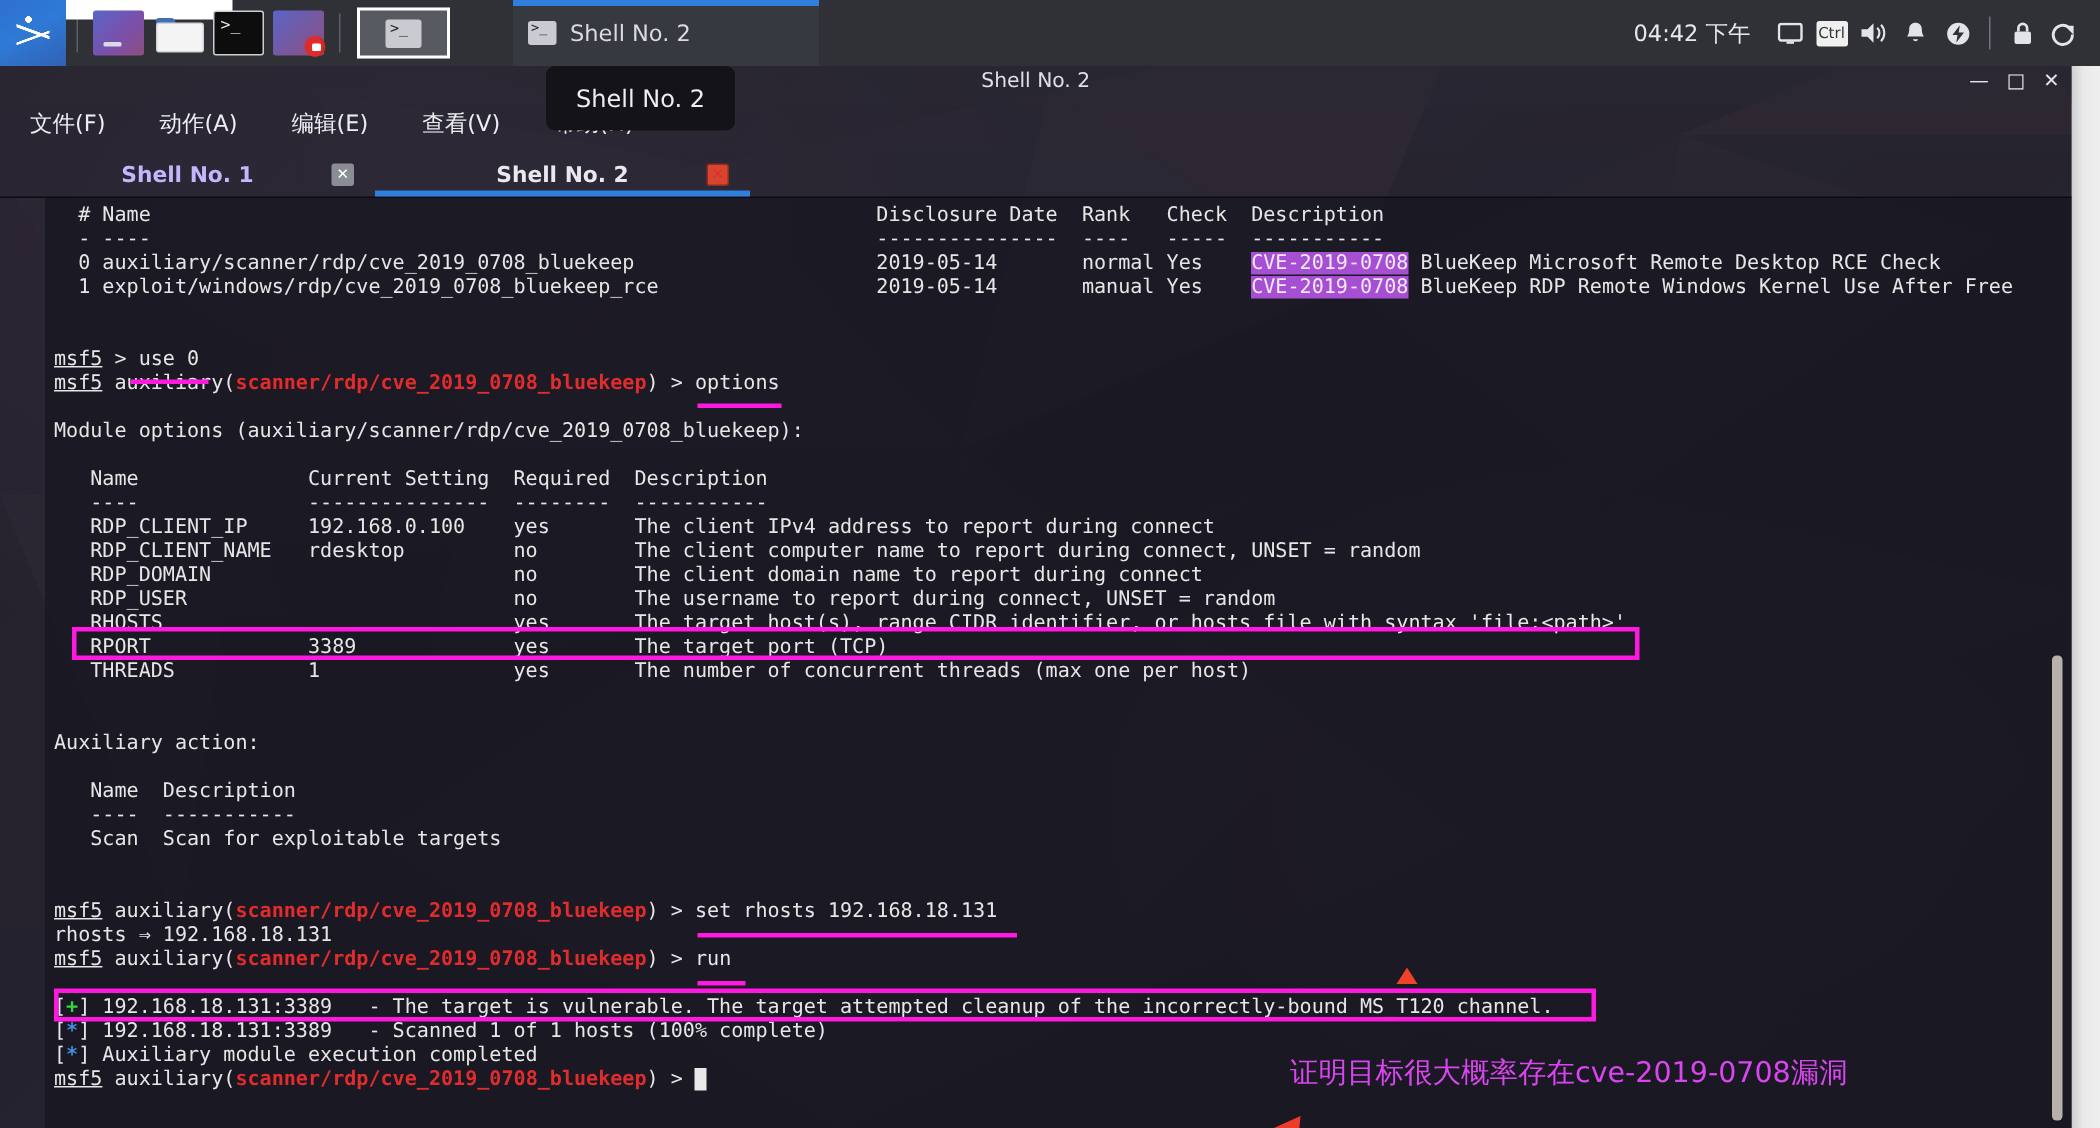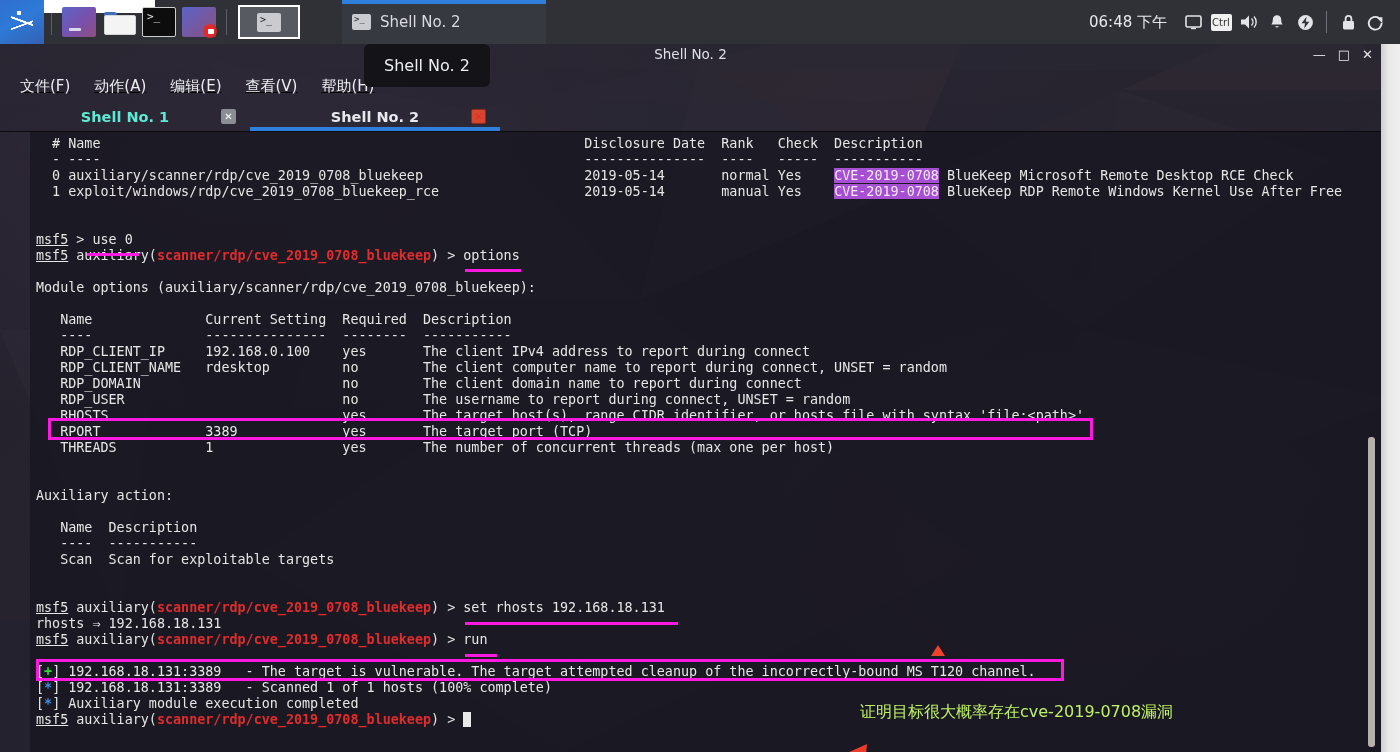--- a/index.html
+++ b/index.html
@@ -97,34 +97,33 @@
   #titlebar {
     height: 32px; position: relative;
     background: rgba(42,40,52,.62);
     display:flex; align-items:center; justify-content:center;
   }
   #win-title { color:#dfe0e6; font-size:13.5px; }
   #win-ctrls { position:absolute; right:8px; top:0; height:32px; display:flex; align-items:center; gap:12px; }
   .wc { color:#e6e6ea; font-size:13px; line-height:1; cursor:default; }
 
   #menubar {
-    height: 32px; display:flex; align-items:center; gap:4px; padding-left: 10px;
+    height: 32px; display:flex; gap:16px; padding-left: 10px;
     background: rgba(40,38,50,.44);
-    text-decoration: underline;
   }
   .menu-item { color:#eceef2; font-size:15px; padding: 3px 10px; }
 
   #tabbar {
     height: 30px; display:flex; align-items:stretch;
     background: rgba(40,38,50,.40);
     border-bottom: 1px solid #0c0b10;
   }
   .tab { width:250px; position:relative; display:flex; align-items:center; justify-content:center; }
   .tab .tlabel { color:#e7e9ee; font-size:14.5px; font-weight:bold; }
-  .tab.inactive .tlabel { font-weight: bold; color:#5eead4; }
+  .tab.inactive .tlabel { font-weight: bold; color:#c4b5fd; }
   .tab.active:after { content:""; position:absolute; left:0; bottom:0; width:100%; height:4px; background:#2f7fdd; }
   .tab-close { position:absolute; right:14px; top:7px; width:15px;height:15px;border-radius:2px;
     display:flex;align-items:center;justify-content:center;font-size:10px;color:#fff;font-family:"DejaVu Sans",sans-serif;}
   .tab-close.grey { background:#8a8d93; }
   .tab-close.red  { background:#d8452e; border:1px solid #8e2d1e; }
 
   #term-body {
     position: relative;
     height: 620px;
     background: rgba(24,22,32,.80);
@@ -148,21 +147,21 @@
   .blue{ color:#3f8fe0; font-weight:bold; }
   .hl  { background:#a74fd3; color:#f2e9f7; }
   .cursor { background:#e9e9e9; color:#e9e9e9; }
 
   
   .mag-underline { position:absolute; background:#ff19e0; height:3px; z-index:30; }
   .mag-box { position:absolute; border:3px solid #ff19e0; z-index:30; pointer-events:none; }
 
   #annot-text {
     position:absolute; left:830px; top:570px; z-index:32;
-    color:#bef264; font-size:16px; font-family:"DejaVu Sans", sans-serif;
+    color:#d946ef; font-size:19px; font-family:"DejaVu Sans", sans-serif;
     white-space:nowrap;
   }
   #annot-arrow { position:absolute; left:785px; top:608px; z-index:32; }
   #annot-tri { position:absolute; left:901px; top:513px; z-index:32;
     width:0;height:0;border-left:7px solid transparent;border-right:7px solid transparent;border-bottom:11px solid #f0422a; }
 
   
   #term-scroll {
     position:absolute; right:6px; top:0; width:7px; height:100%; z-index:34;
   }
@@ -224,21 +223,21 @@
   </div>
 
   <div id="panel-task">
     <div id="task-active">
       <span class="task-glyph"></span>
       <span id="task-label">Shell No. 2</span>
     </div>
   </div>
 
   <div id="tray">
-    <span id="clock">06:48 下午</span>
+    <span id="clock">04:42 下午</span>
     <span class="tray-ic">
       <svg width="17" height="15" viewBox="0 0 17 15">
           <rect x="1" y="1" width="15" height="11" rx="1.5" fill="none" stroke="#e3e4e8" stroke-width="1.6"></rect>
           <rect x="6" y="12.6" width="5" height="1.6" fill="#e3e4e8"></rect>
         </svg>
     </span>
     <span class="tray-ic">
       <span class="kbd-box">Ctrl</span>
     </span>
     <span class="tray-ic">

